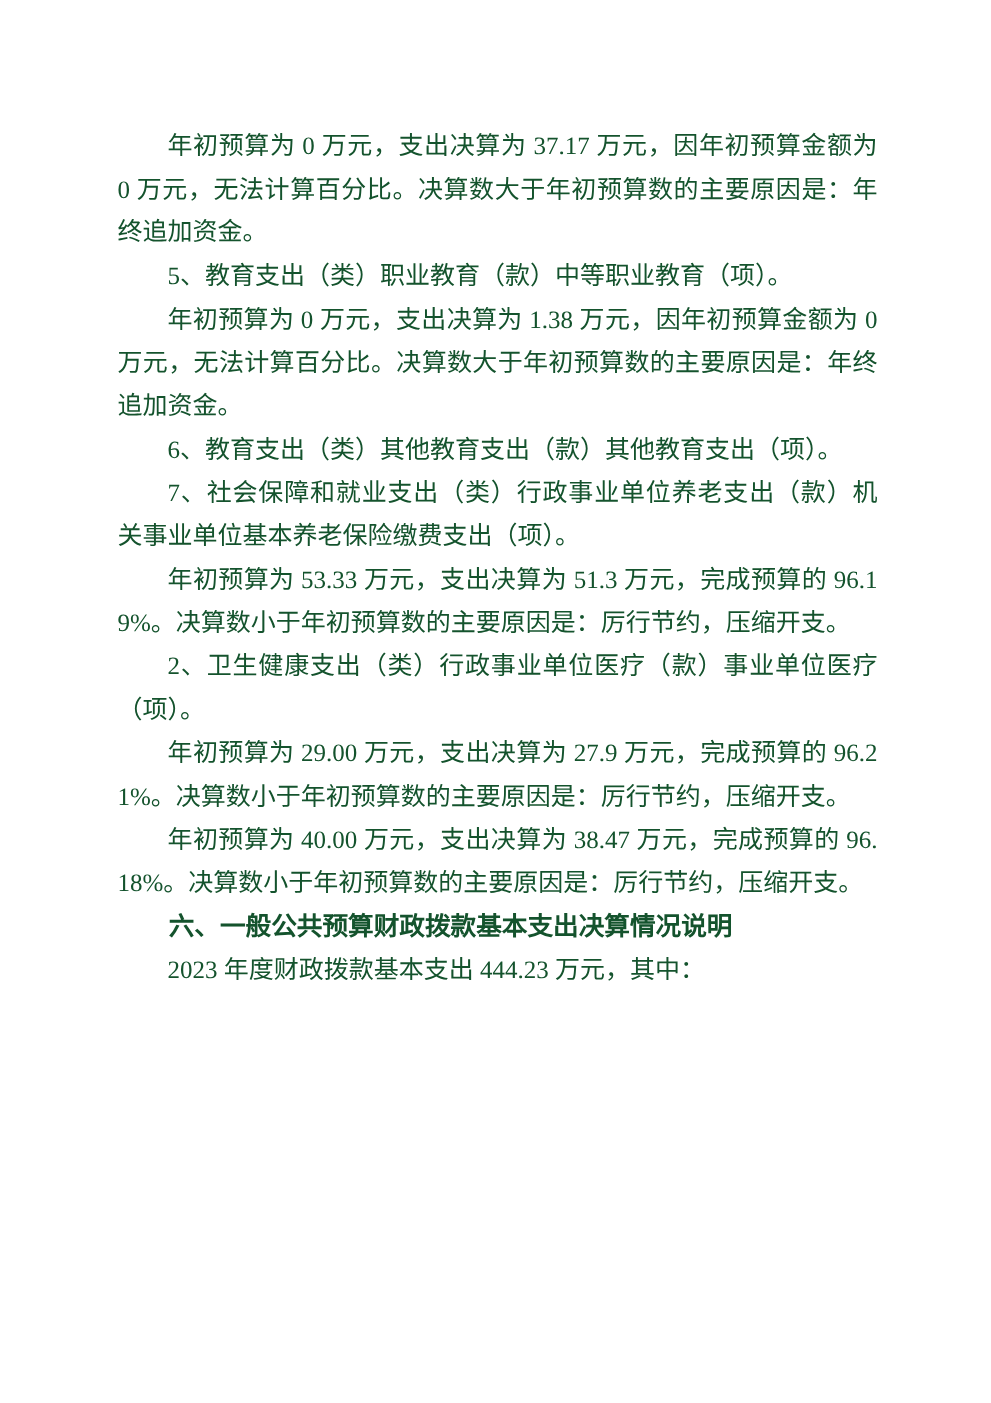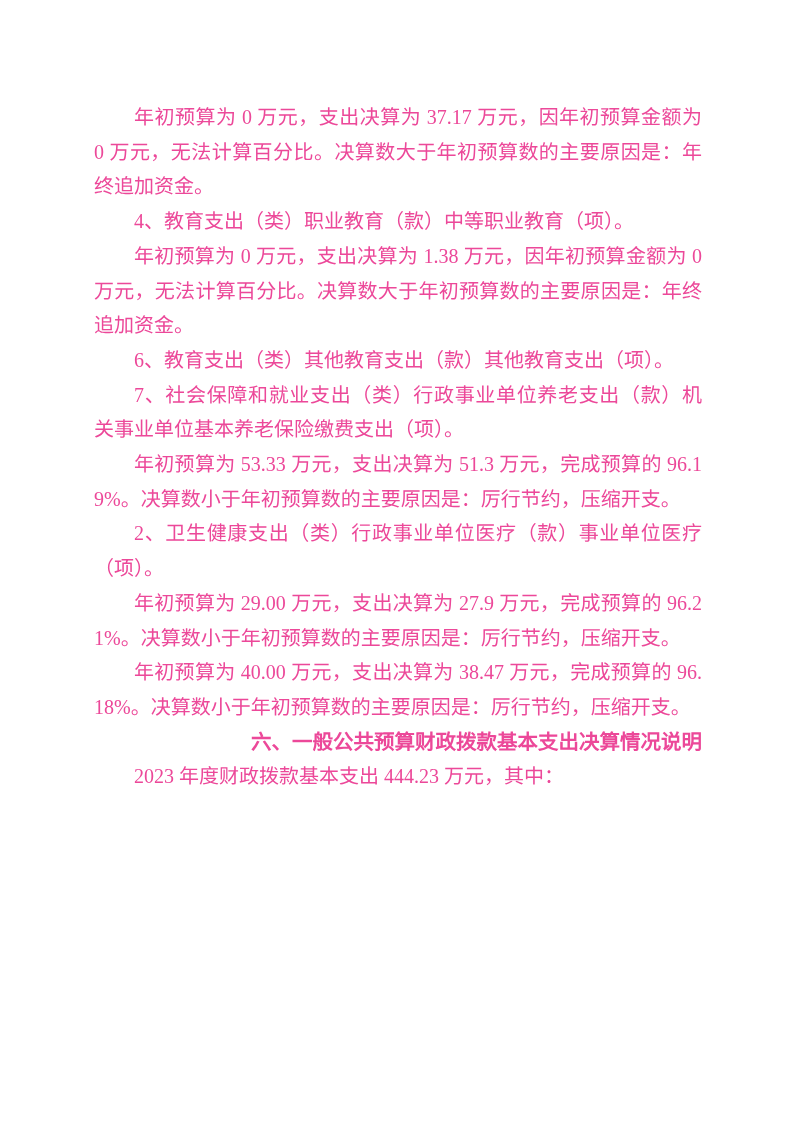--- a/index.html
+++ b/index.html
@@ -27,36 +27,36 @@
   }
   .para {
     margin: 0;
     padding: 0;
     font-family: "Liberation Serif", "DejaVu Serif", serif;
     font-size: 20px;
     line-height: 34.7px;
     text-align: justify;
     text-indent: 2em;
     word-break: break-all;
-    color: #ec4899;
+    color: #14532d;
   }
   .para.heading {
     font-family: "Liberation Sans", "DejaVu Sans", sans-serif;
     font-weight: 700;
     font-size: 20.5px;
-    text-align: right;
+    text-align: left;
   }
 </style>
 </head>
 <body>
 
 <div class="page" style="background: rgb(255, 255, 255); color: rgb(22, 22, 22);">
   <div class="content" id="document-content">
       <p class="para body">年初预算为 0 万元，支出决算为 37.17 万元，因年初预算金额为 0 万元，无法计算百分比。决算数大于年初预算数的主要原因是：年终追加资金。</p>
-      <p class="para body">4、教育支出（类）职业教育（款）中等职业教育（项）。</p>
+      <p class="para body">5、教育支出（类）职业教育（款）中等职业教育（项）。</p>
       <p class="para body">年初预算为 0 万元，支出决算为 1.38 万元，因年初预算金额为 0 万元，无法计算百分比。决算数大于年初预算数的主要原因是：年终追加资金。</p>
       <p class="para body">6、教育支出（类）其他教育支出（款）其他教育支出（项）。</p>
       <p class="para body">7、社会保障和就业支出（类）行政事业单位养老支出（款）机关事业单位基本养老保险缴费支出（项）。</p>
       <p class="para body">年初预算为 53.33 万元，支出决算为 51.3 万元，完成预算的 96.19%。决算数小于年初预算数的主要原因是：厉行节约，压缩开支。</p>
       <p class="para body">2、卫生健康支出（类）行政事业单位医疗（款）事业单位医疗（项）。</p>
       <p class="para body">年初预算为 29.00 万元，支出决算为 27.9 万元，完成预算的 96.21%。决算数小于年初预算数的主要原因是：厉行节约，压缩开支。</p>
       <p class="para body">年初预算为 40.00 万元，支出决算为 38.47 万元，完成预算的 96.18%。决算数小于年初预算数的主要原因是：厉行节约，压缩开支。</p>
       <p class="para heading">六、一般公共预算财政拨款基本支出决算情况说明</p>
       <p class="para body">2023 年度财政拨款基本支出 444.23 万元，其中：</p>
     </div>

